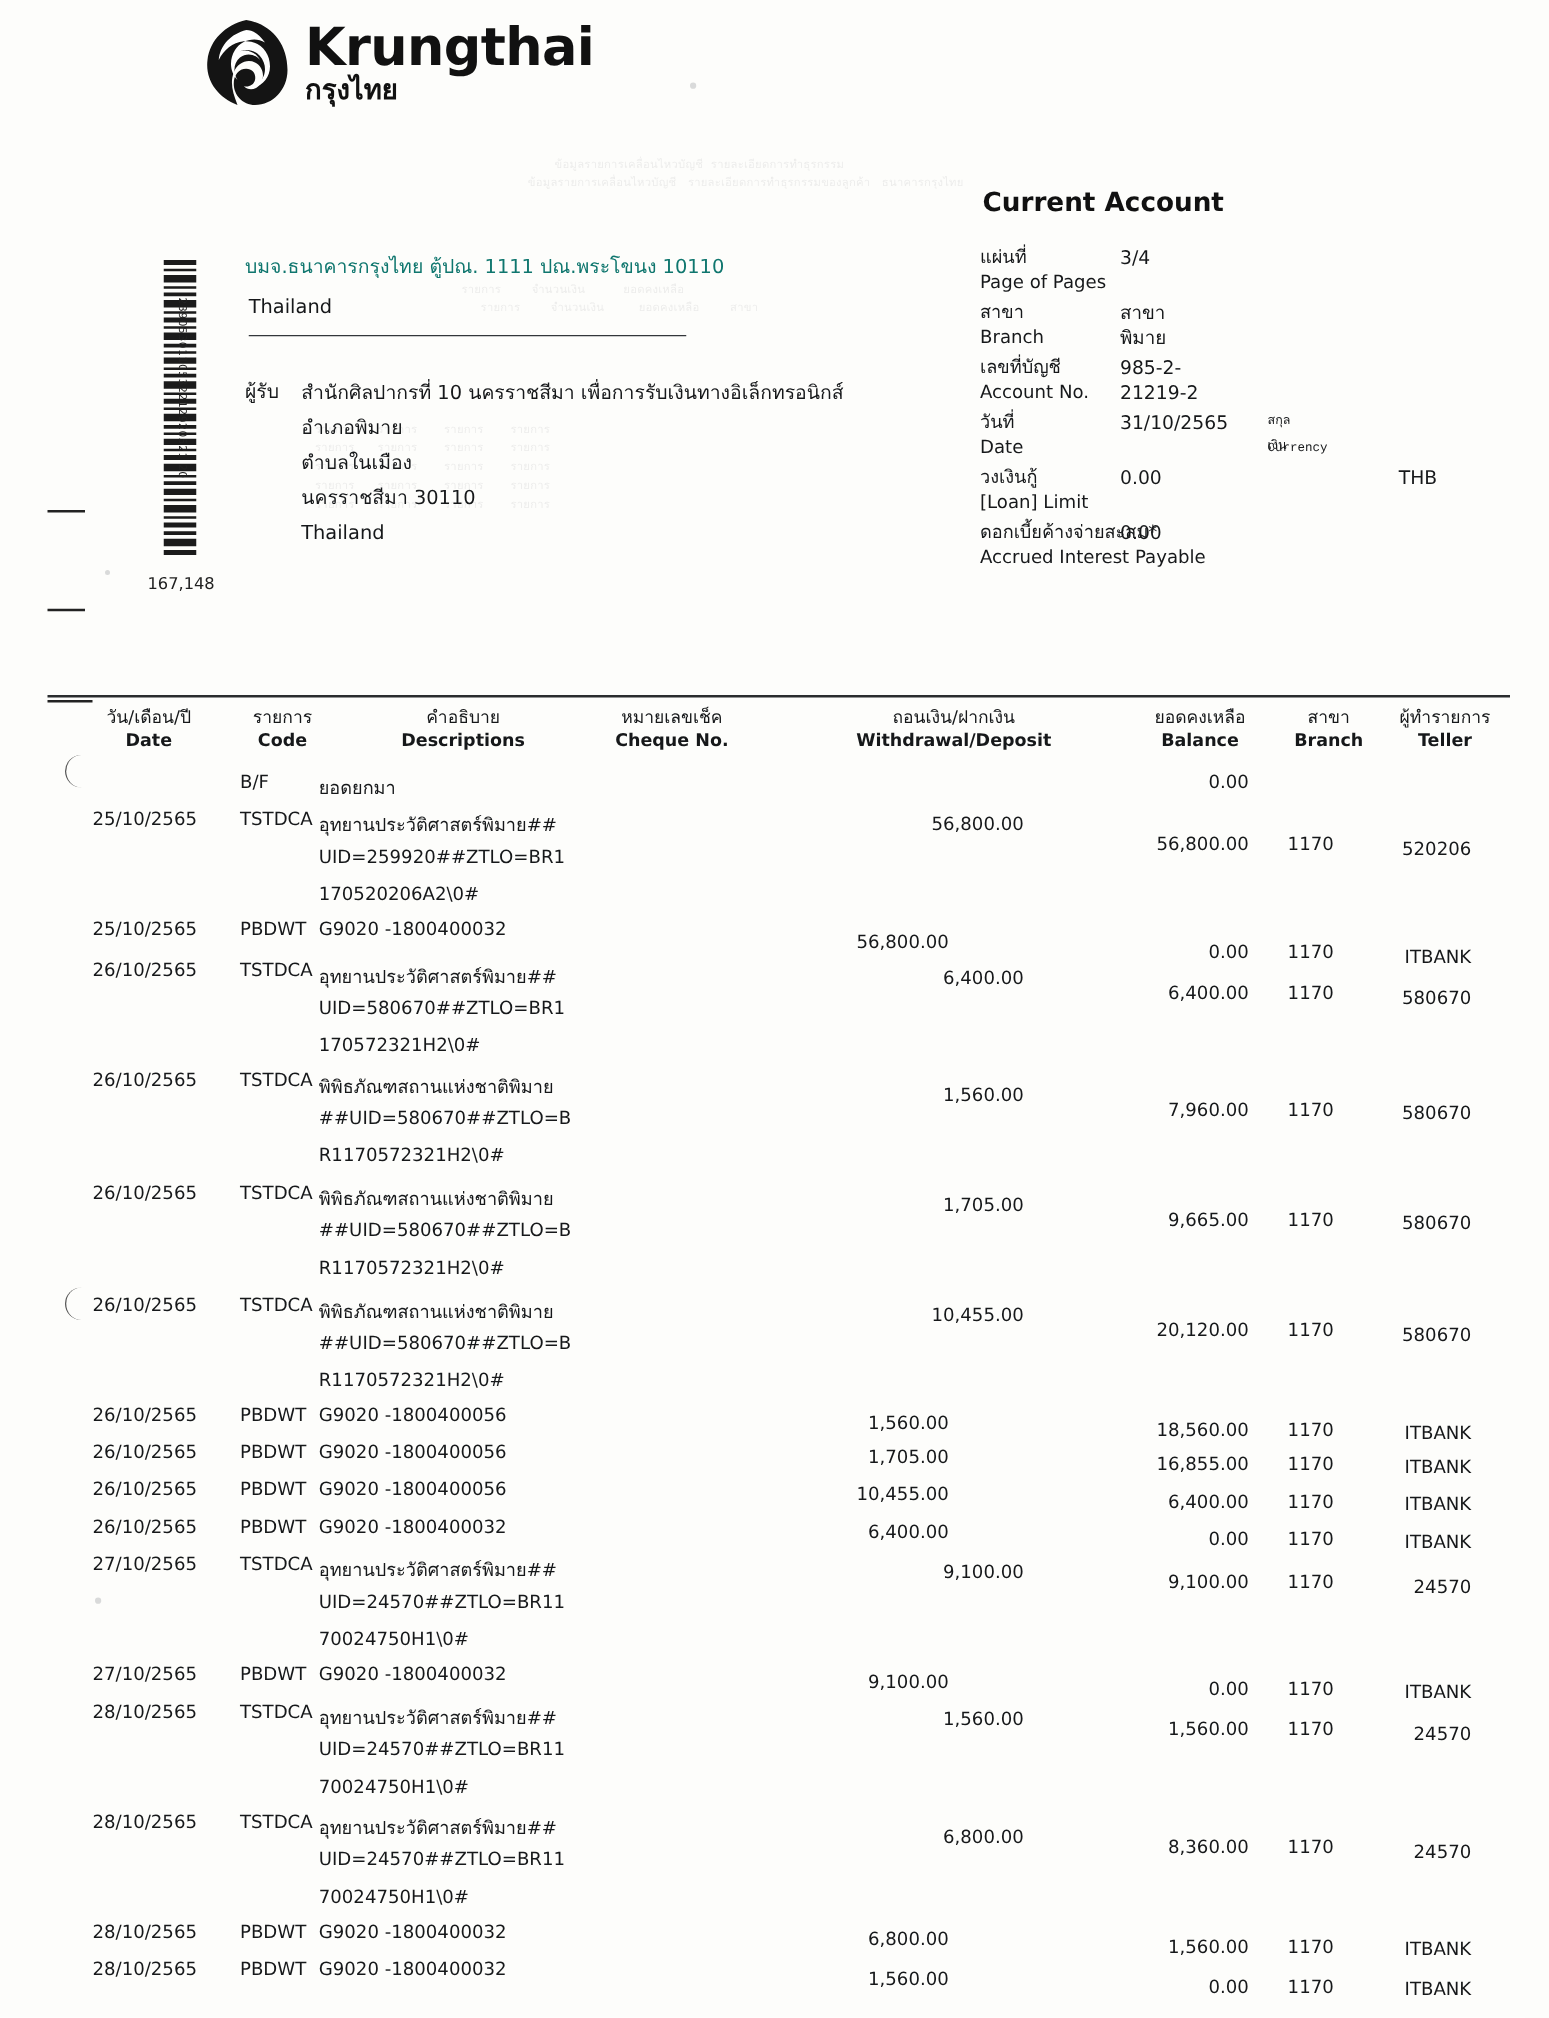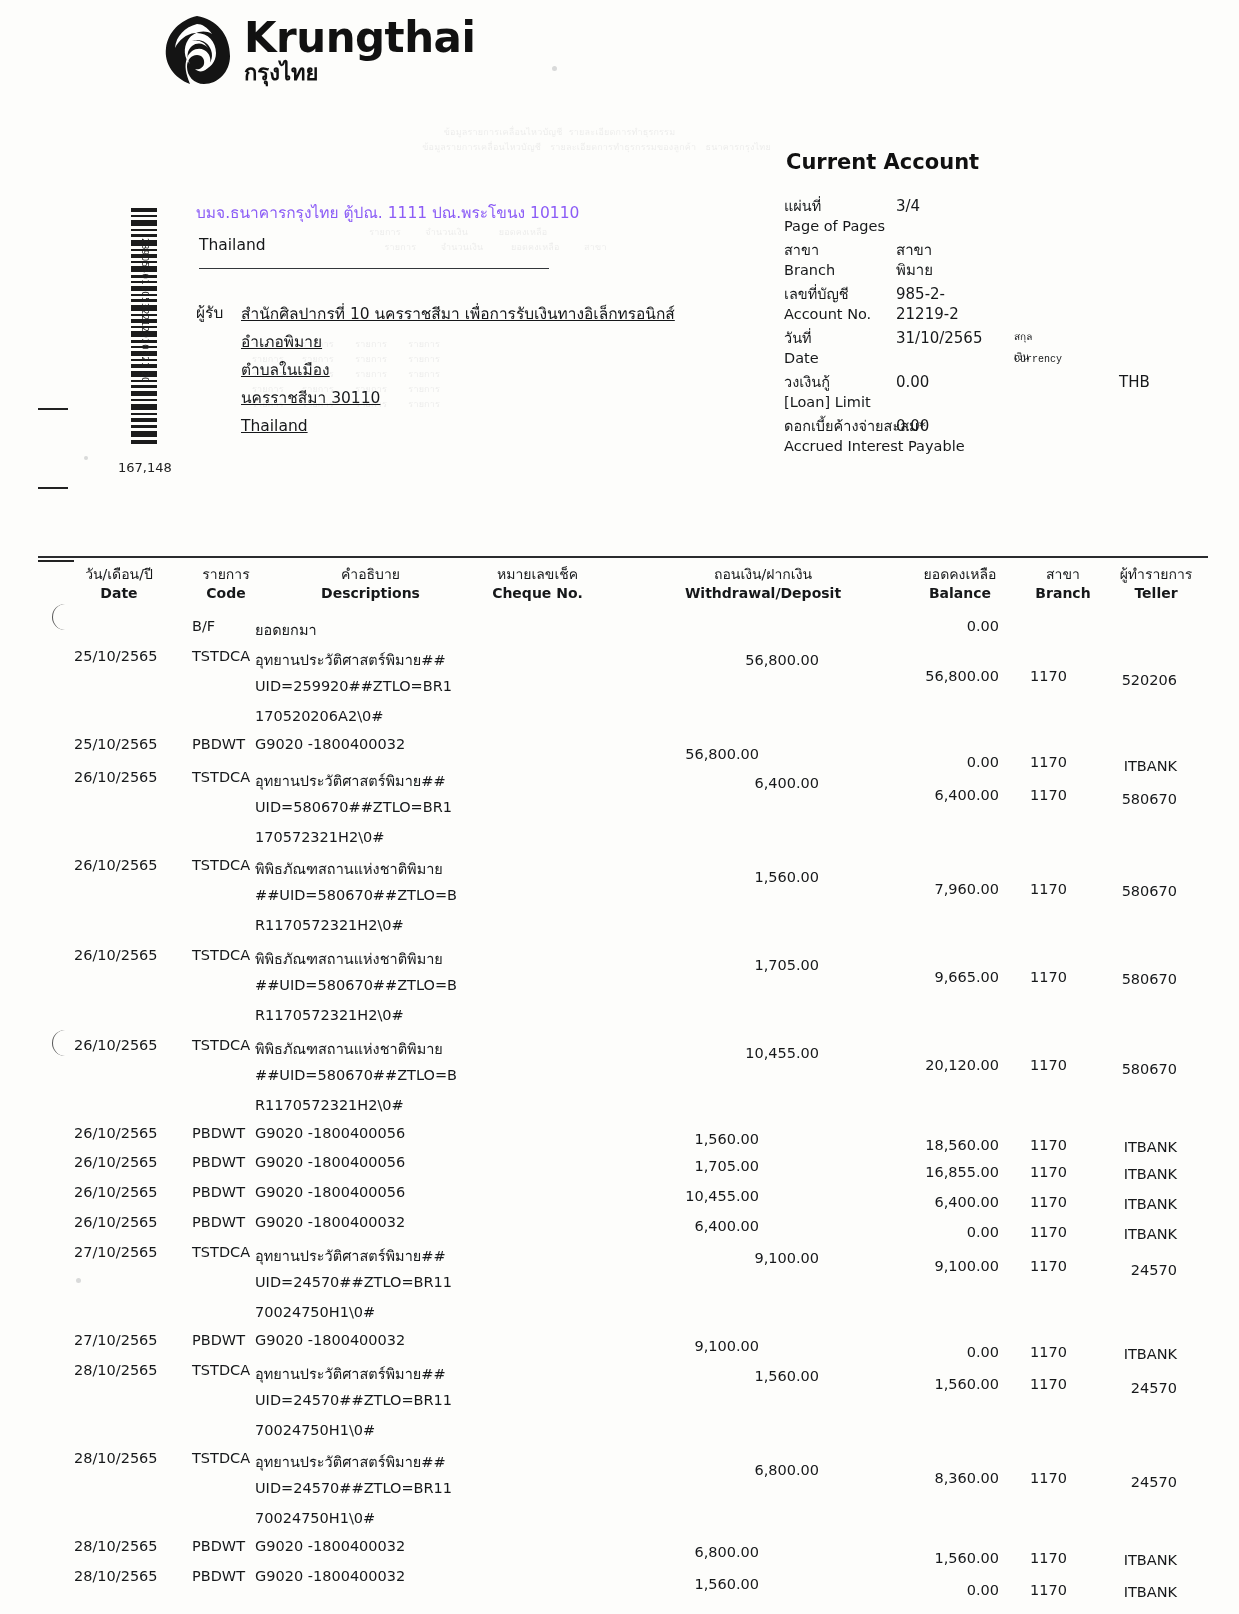--- a/index.html
+++ b/index.html
@@ -78,21 +78,21 @@
     font-size: 21px;
     font-weight: 700;
     color: #111;
   }
 
   .addr-bank {
     position: absolute;
     left: 196px;
     top: 200px;
     font-size: 15.5px;
-    color: #8b5cf6;
+    color: #0f766e;
   }
   .addr-country {
     position: absolute;
     left: 199px;
     top: 236px;
     font-size: 15.5px;
   }
   .addr-rule {
     position: absolute;
     left: 199px;
@@ -106,21 +106,20 @@
     left: 196px;
     top: 300px;
     font-size: 15.5px;
   }
   .recv-block {
     position: absolute;
     left: 241px;
     top: 300px;
     font-size: 15.5px;
     line-height: 28px;
-    text-decoration: underline;
   }
 
   
   .meta {
     position: absolute;
     left: 784px;
     top: 196px;
     font-size: 14.5px;
     line-height: 20px;
   }

